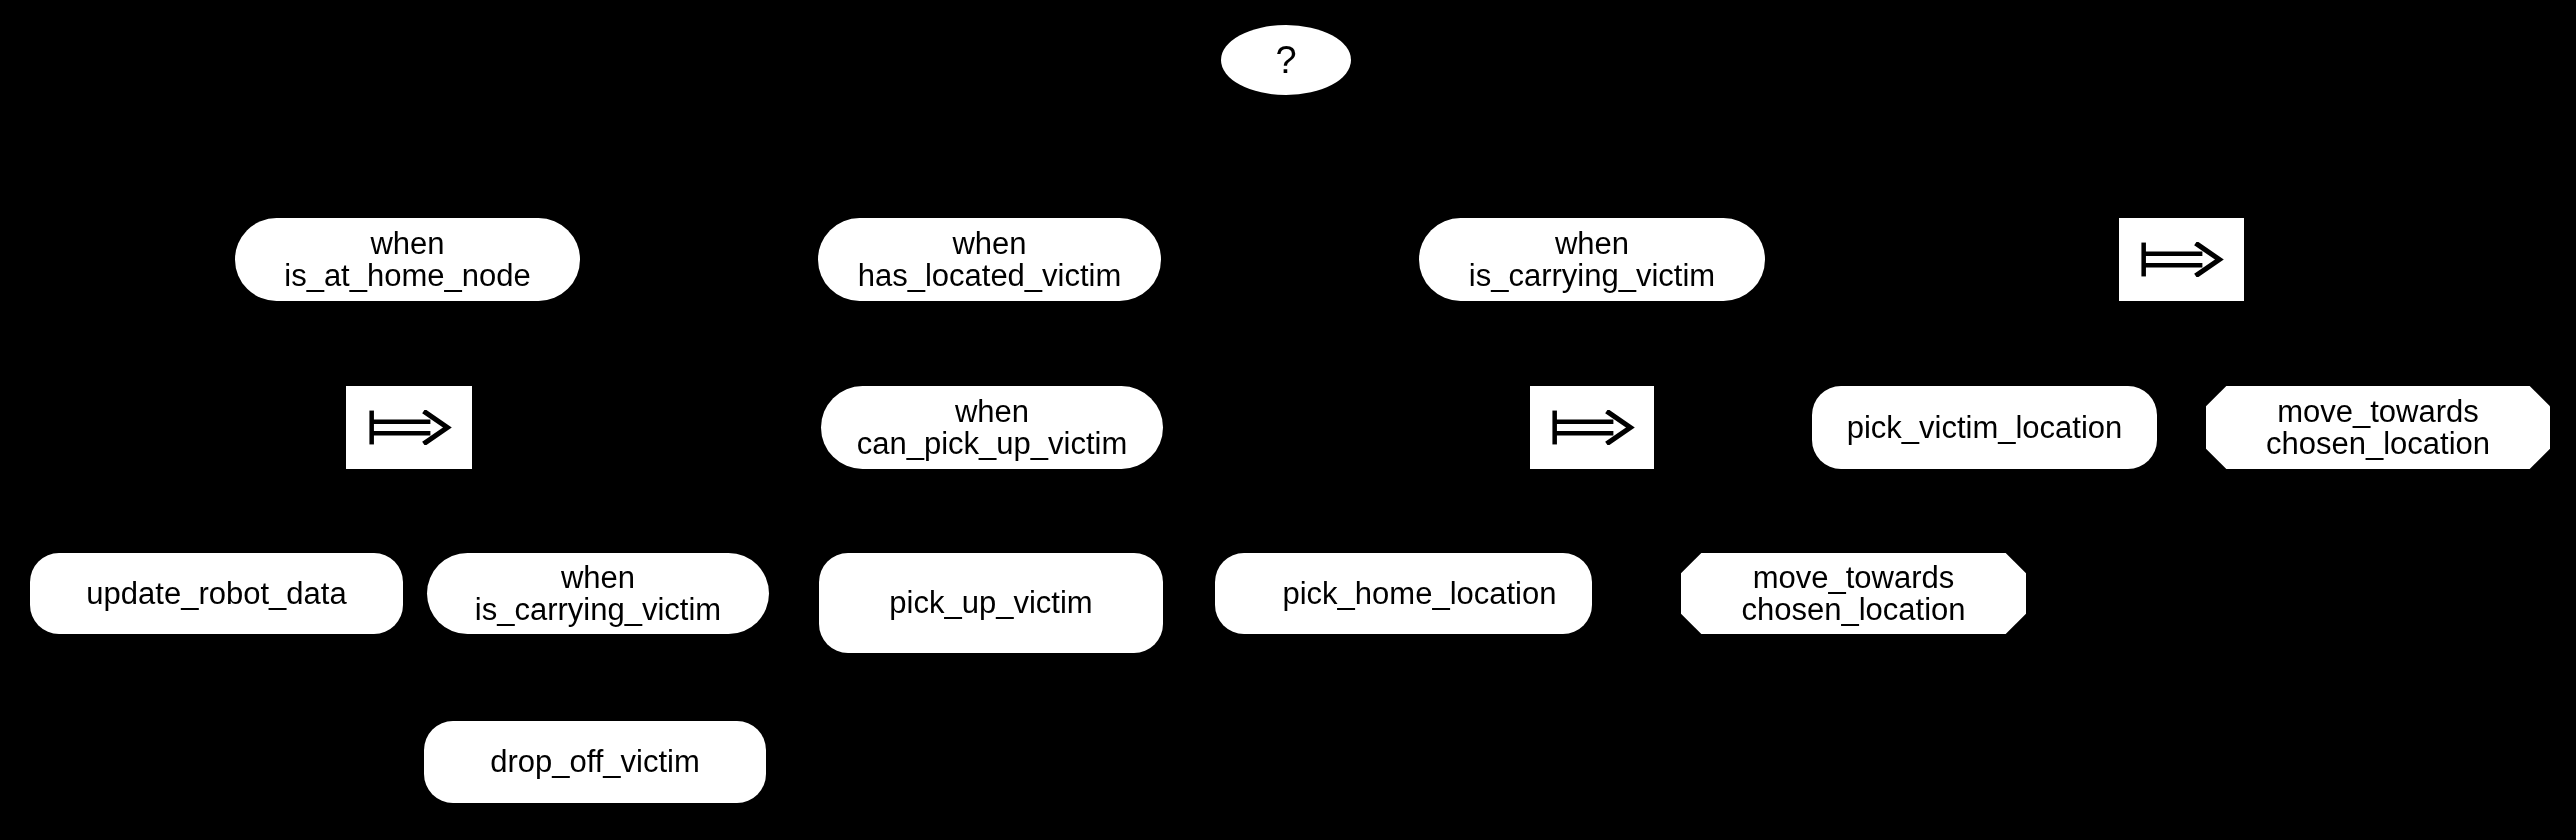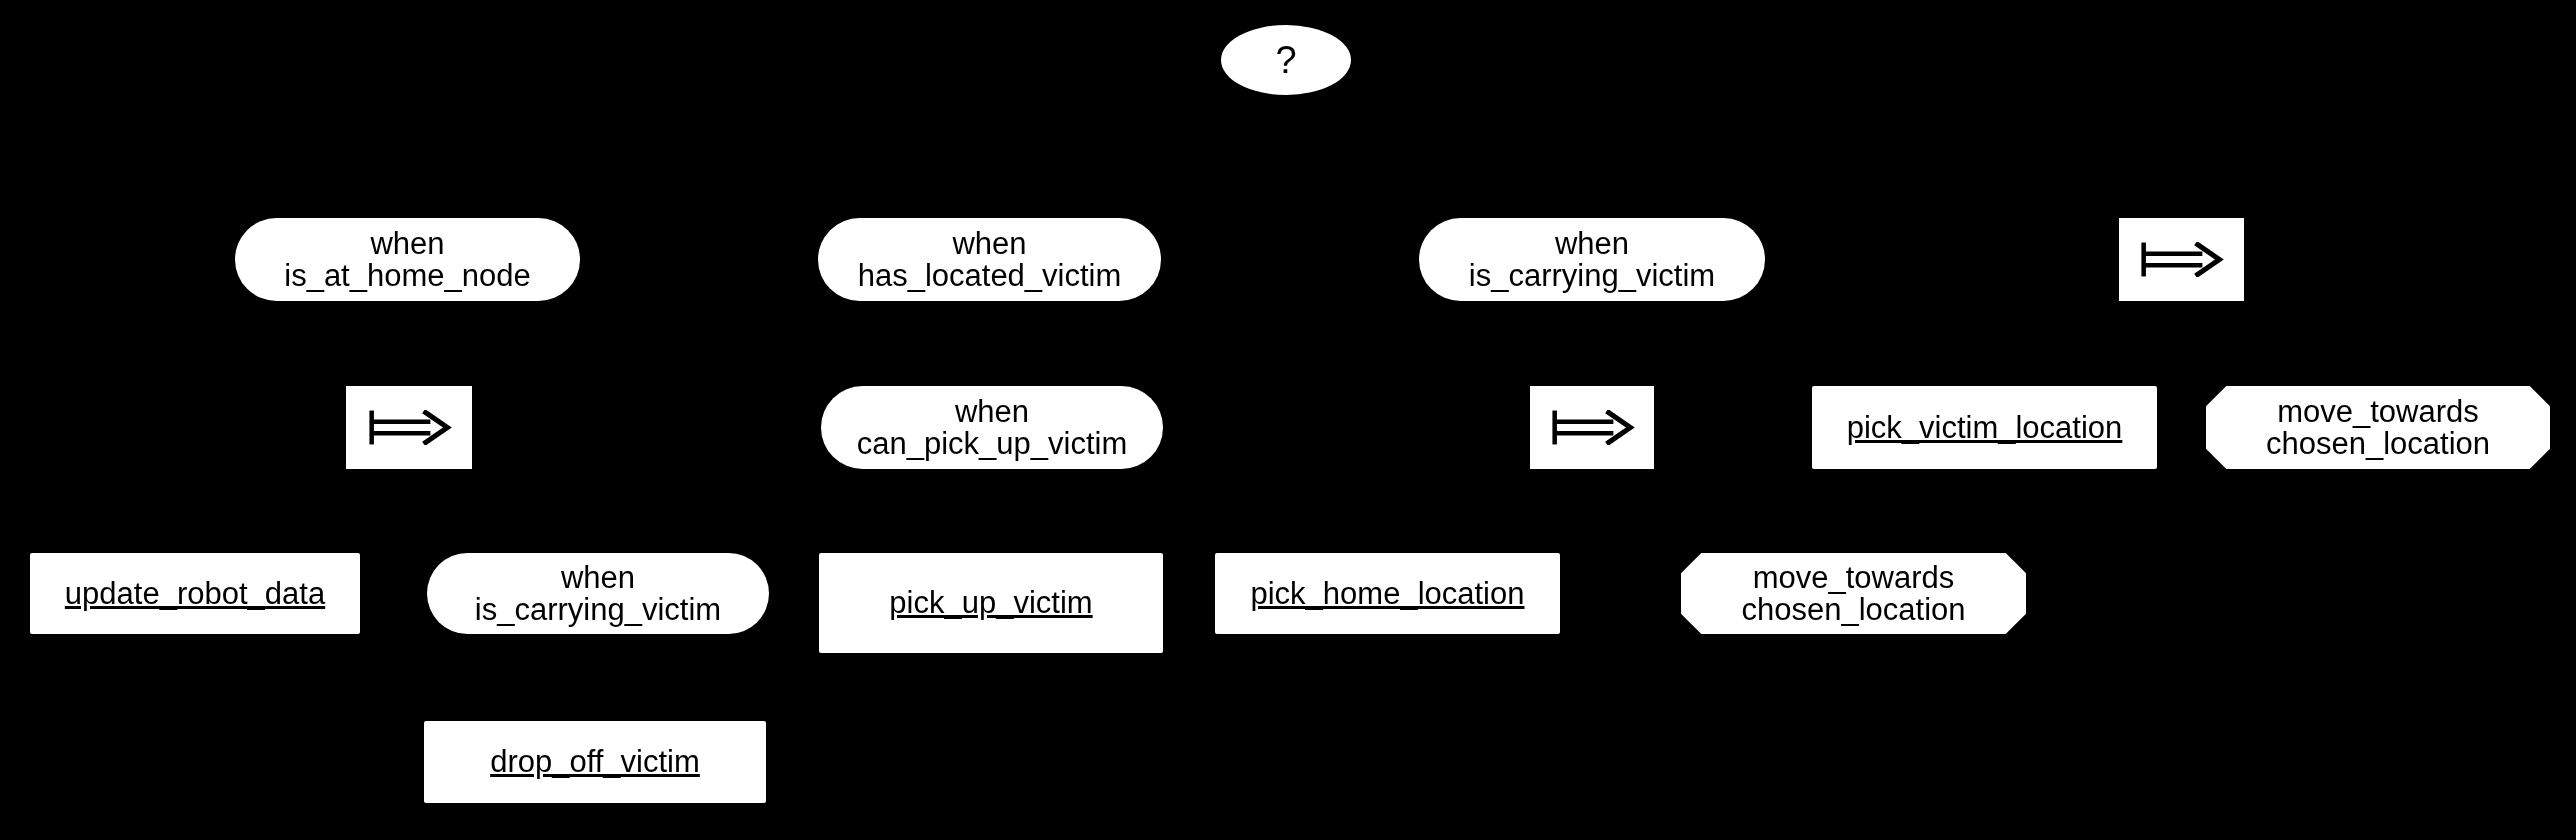--- a/index.html
+++ b/index.html
@@ -23,21 +23,21 @@
     justify-content:center;
     text-align:center;
     background:var(--node-fill);
     color:var(--node-text);
     font-size:31px;
     line-height:32px;
     white-space:pre-line;
   }
   .selector{border-radius:50%;font-size:38px;}
   .condition{border-radius:42px;}
-  .action{border-radius:2px;text-decoration:underline;}
+  .action{border-radius:29px;}
   .sequence{border-radius:0;}
   .octagon{
     border-radius:8px;
     clip-path:polygon(20.3px 0%, calc(100% - 20.3px) 0%, 100% 20.3px, 100% calc(100% - 20.3px),
                       calc(100% - 20.3px) 100%, 20.3px 100%, 0% calc(100% - 20.3px), 0% 20.3px);
   }
   .arrow-svg{display:block;}
 </style>
 </head>
 <body>
@@ -90,31 +90,31 @@
     </svg>
   </div>
   <div class="node action" style="left:1812px;top:386px;width:345px;height:83px;">
     <span>pick_victim_location</span>
   </div>
   <div class="node octagon" style="left:2206px;top:386px;width:344px;height:83px;">
     <span>move_towards
 chosen_location</span>
   </div>
 
-  <div class="node action" style="left:30px;top:553px;width:330px;height:81px;">
+  <div class="node action" style="left:30px;top:553px;width:373px;height:81px;">
     <span>update_robot_data</span>
   </div>
   <div class="node condition" style="left:427px;top:553px;width:342px;height:81px;">
     <span>when
 is_carrying_victim</span>
   </div>
   <div class="node action" style="left:819px;top:553px;width:344px;height:100px;">
     <span>pick_up_victim</span>
   </div>
-  <div class="node action" style="left:1215px;top:553px;width:345px;height:81px;">
+  <div class="node action" style="left:1215px;top:553px;width:345px;height:81px;padding-left:32px;">
     <span>pick_home_location</span>
   </div>
   <div class="node octagon" style="left:1681px;top:553px;width:345px;height:81px;">
     <span>move_towards
 chosen_location</span>
   </div>
 
   <div class="node action" style="left:424px;top:721px;width:342px;height:82px;align-items:center;">
     <span>drop_off_victim</span>
   </div>

